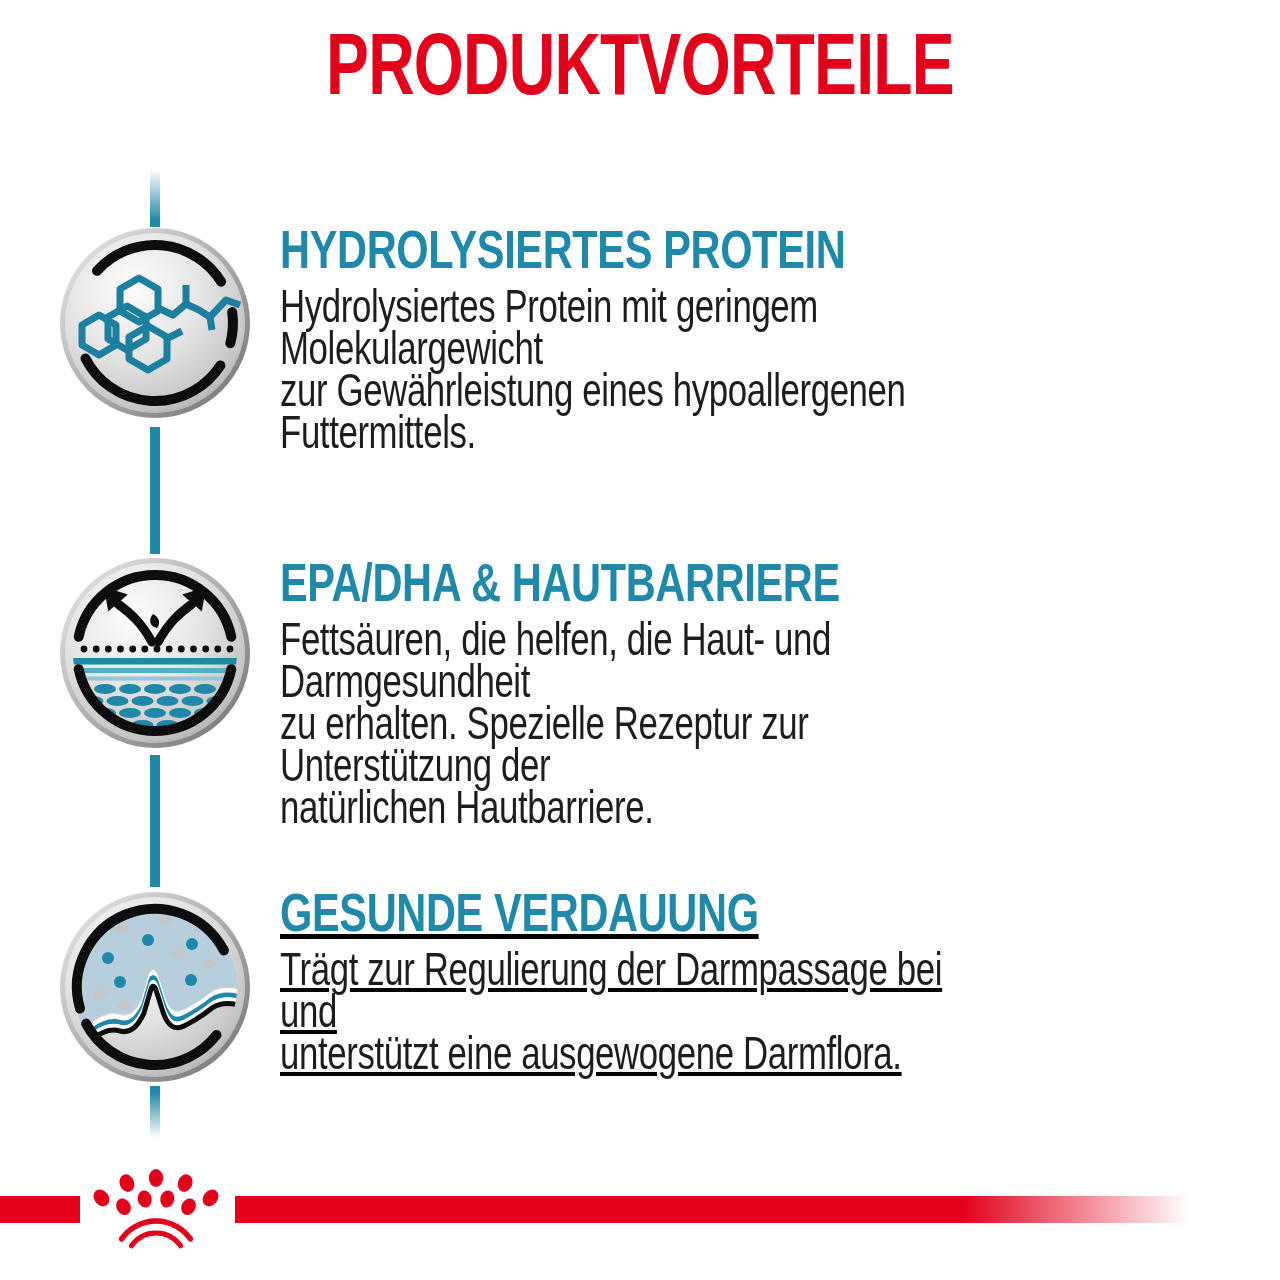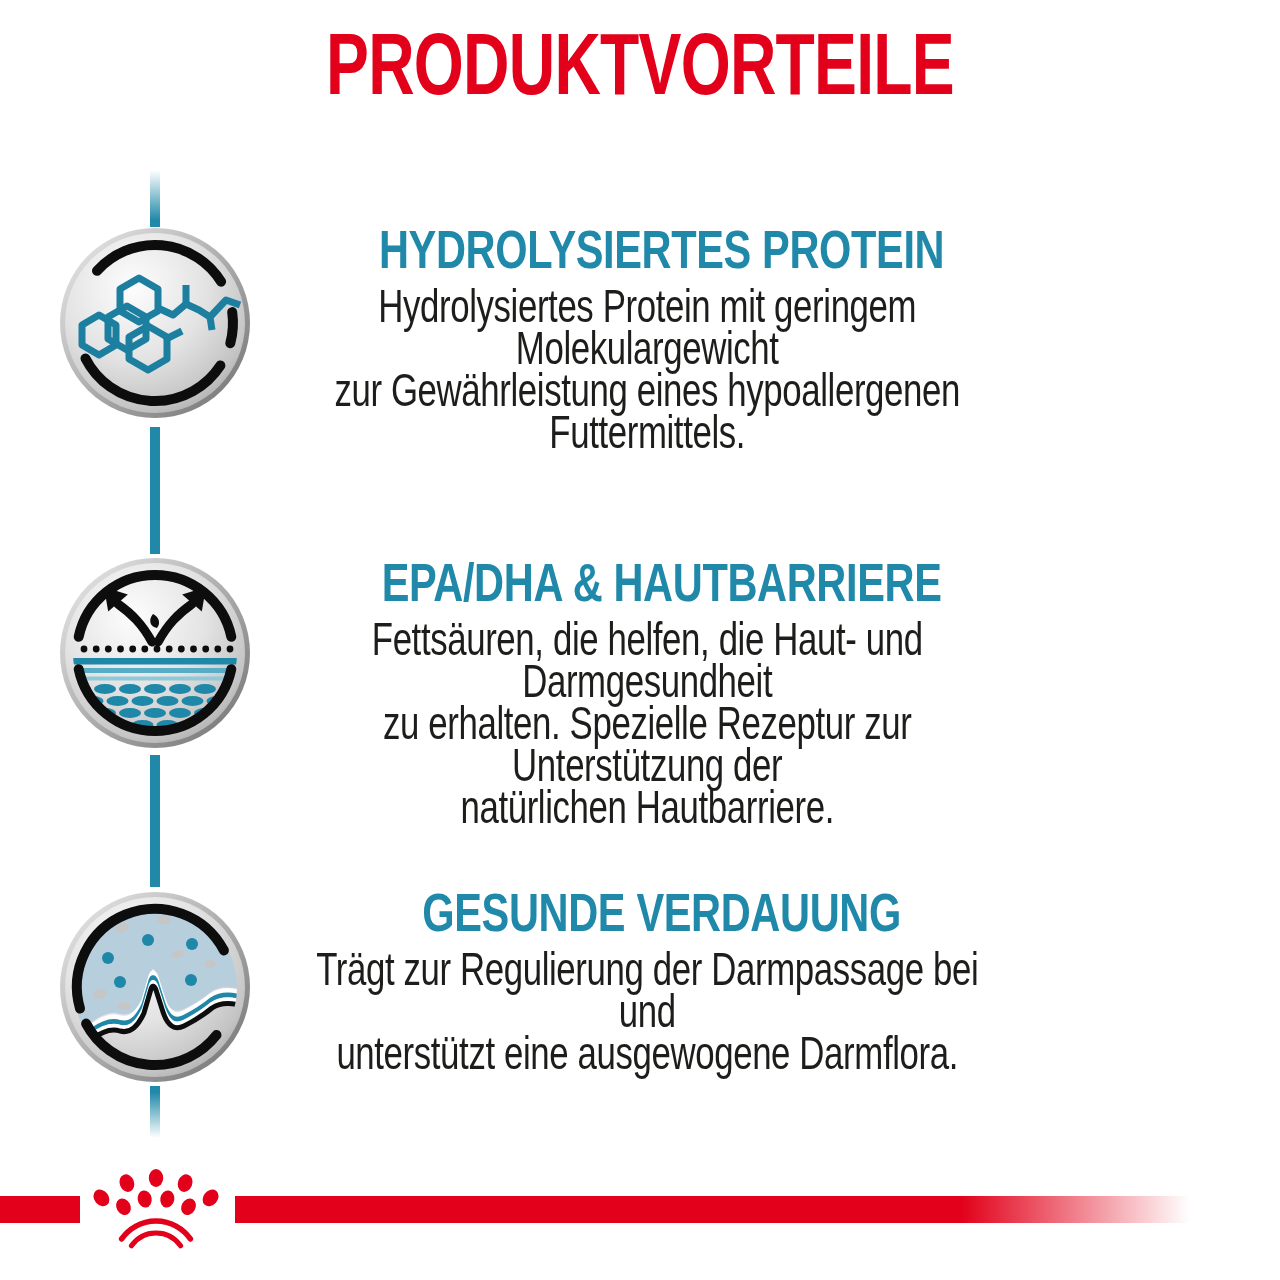--- a/index.html
+++ b/index.html
@@ -18,22 +18,22 @@
   .vline{position:absolute;left:150px;width:10px;background:#2089A9;}
   #vline-1{top:170px;height:57px;background:linear-gradient(to bottom,rgba(32,137,169,0),#2089A9 88%);}
   #vline-2{top:427px;height:127px;}
   #vline-3{top:755px;height:132px;}
   #vline-4{top:1086px;height:52px;background:linear-gradient(to bottom,#2089A9 12%,rgba(32,137,169,0));}
   
   .icon-badge{position:absolute;left:60px;width:190px;height:190px;}
   #icon-1{top:228px;} #icon-2{top:558px;} #icon-3{top:892px;}
   .icon-badge svg{display:block;width:100%;height:100%;}
   
-  .section{position:absolute;left:292px;width:960px;text-align:center;}
-  #section-1{top:222px;} #section-2{top:555px;} #section-3{top:885px;}
+  .section{position:absolute;left:280px;width:960px;}
+  #section-1{top:222px;} #section-2{top:555px;} #section-3{top:885px;text-decoration:underline;}
   .section-heading{
     margin:0;font-size:54px;line-height:54px;font-weight:bold;color:#2089A9;
     letter-spacing:-0.5px;white-space:nowrap;
     transform:scaleX(0.77);transform-origin:0 0;
   }
   .section-body{
     margin:9px 0 0 0;font-size:47px;line-height:42px;color:#1D1D1B;
     letter-spacing:-0.5px;white-space:pre-line;
     transform:scaleX(0.74);transform-origin:0 0;
   }

